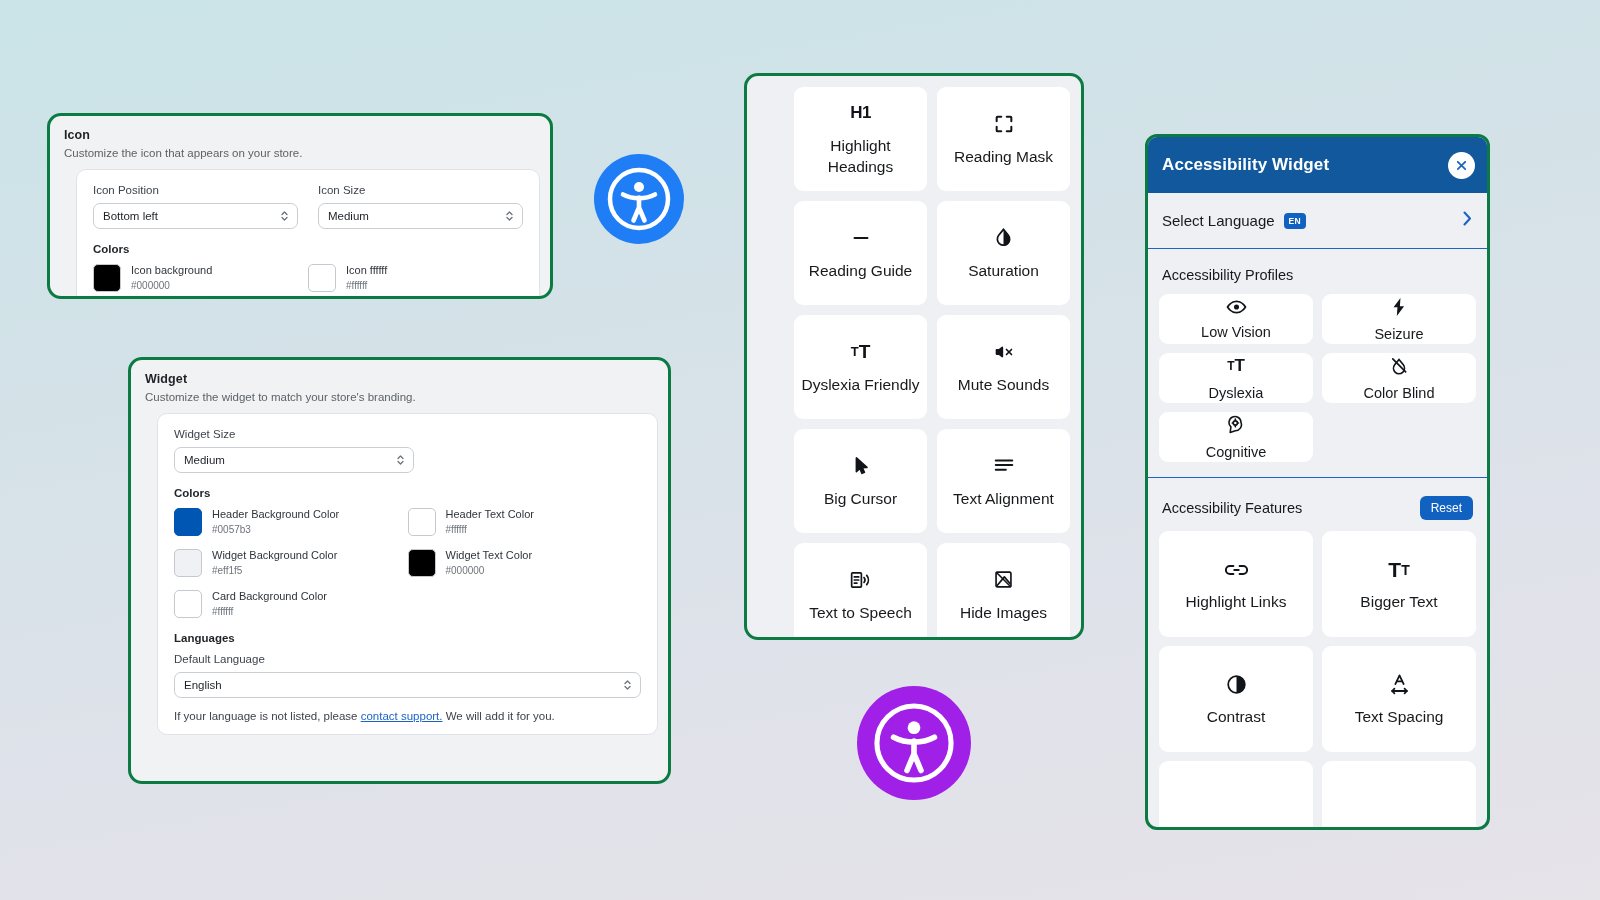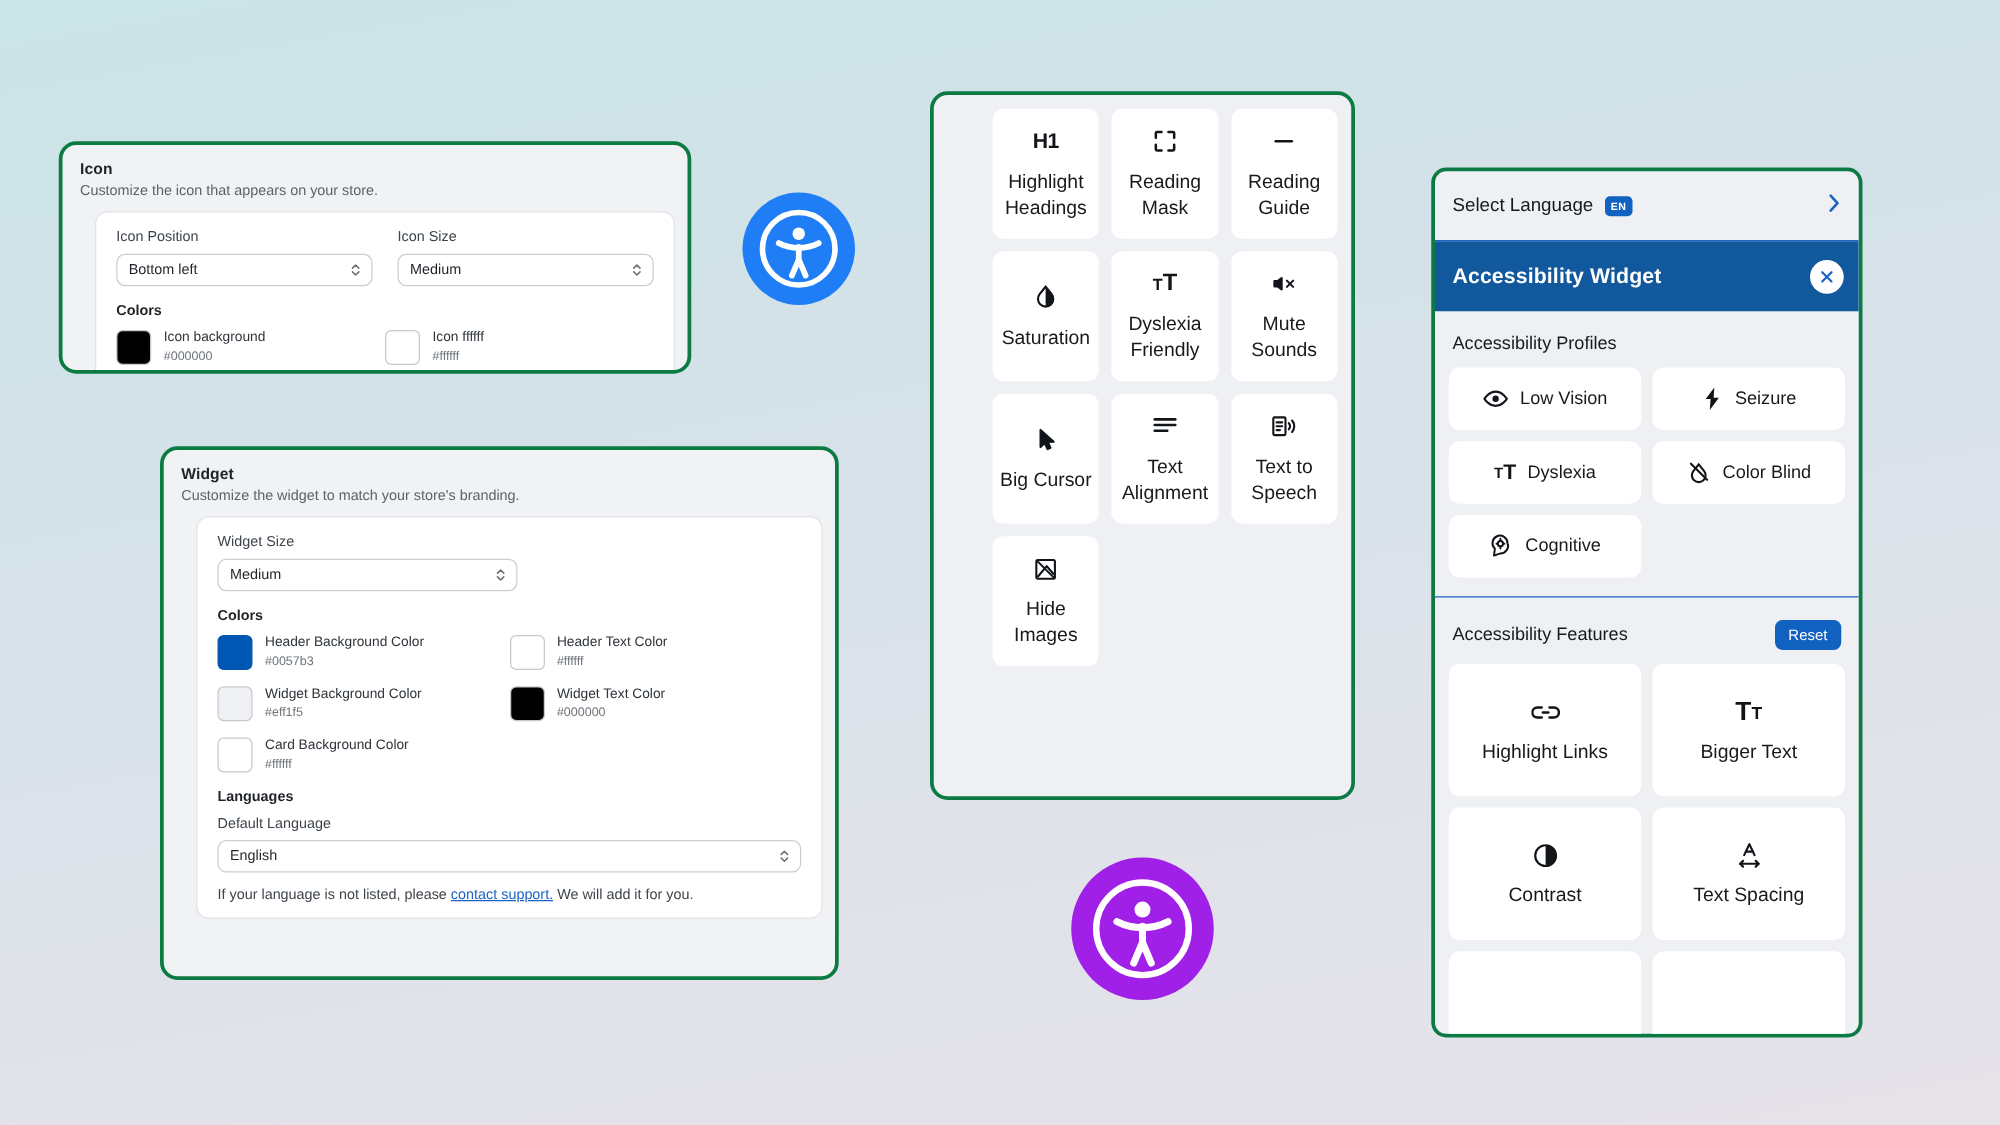--- a/index.html
+++ b/index.html
@@ -117,21 +117,21 @@
     left: 744px; top: 73px;
     width: 340px; height: 567px;
     background: #eef0f3;
     border: 3px solid #0b7a43;
     border-radius: 14px;
     padding: 11px;
     overflow: hidden;
   }
   .feat-grid {
     display: grid;
-    grid-template-columns: 1fr 1fr 1fr;
+    grid-template-columns: 1fr 1fr;
     gap: 10px;
     margin-left: 36px;
   }
   .feat-card {
     background: #ffffff;
     border-radius: 9px;
     height: 104px;
     display: flex;
     flex-direction: column;
     align-items: center;
@@ -236,20 +236,21 @@
   }
   .prof-card {
     background: #ffffff;
     border-radius: 9px;
     height: 50px;
     display: flex;
     align-items: center;
     justify-content: center;
     gap: 9px;
     cursor: pointer;
+    flex-direction: column;
   }
   .prof-card .p-label { font-size: 14.5px; color: #17191c; }
   .prof-card .p-icon { display: flex; align-items: center; color: #111418; }
 
   .aw-divider { border-top: 1.5px solid #1b63c4; margin: 4px 0 0 0; }
 
   .feat2-card {
     background: #ffffff;
     border-radius: 9px;
     height: 106px;
@@ -516,36 +517,36 @@
           </svg>
       </div>
       <div class="f-label">Hide Images</div>
     </div>
 
   </div>
 </div>
 
 <div id="aw-panel">
 
+  <div id="aw-header">
+    <span class="aw-title">Accessibility Widget</span>
+    <span class="close-btn">
+      <svg width="13" height="13" viewBox="0 0 14 14" fill="none" stroke="currentColor" stroke-width="1.9" stroke-linecap="round">
+          <line x1="3" y1="3" x2="11" y2="11"></line>
+          <line x1="11" y1="3" x2="3" y2="11"></line>
+        </svg>
+    </span>
+  </div>
+
   <div id="aw-lang">
     <span class="lang-text">Select Language</span>
     <span class="lang-badge">EN</span>
     <span class="lang-chev">
       <svg width="11" height="17" viewBox="0 0 11 17" fill="none" stroke="currentColor" stroke-width="2.1" stroke-linecap="round" stroke-linejoin="round">
           <path d="M2.5 2.5 8 8.5 2.5 14.5"></path>
-        </svg>
-    </span>
-  </div>
-
-  <div id="aw-header">
-    <span class="aw-title">Accessibility Widget</span>
-    <span class="close-btn">
-      <svg width="13" height="13" viewBox="0 0 14 14" fill="none" stroke="currentColor" stroke-width="1.9" stroke-linecap="round">
-          <line x1="3" y1="3" x2="11" y2="11"></line>
-          <line x1="11" y1="3" x2="3" y2="11"></line>
         </svg>
     </span>
   </div>
 
   <div class="aw-sec-head">
     <span class="sec-t">Accessibility Profiles</span>
   </div>
 
   <div class="aw-grid">
     <div class="prof-card">

